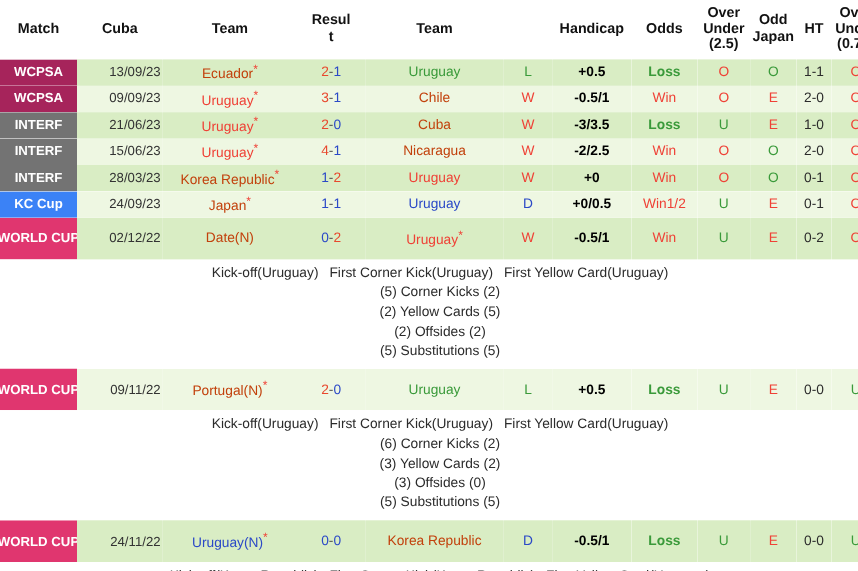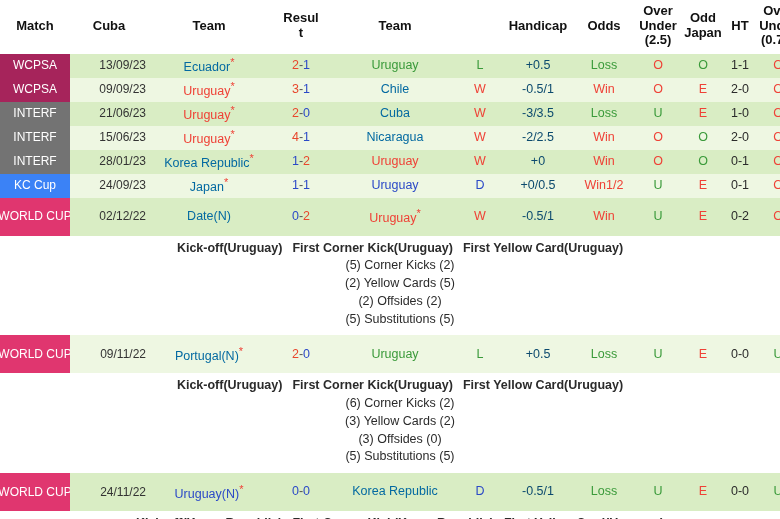--- a/index.html
+++ b/index.html
@@ -74,77 +74,77 @@
     vertical-align: middle;
   }
   .league-badge {
     display: flex;
     align-items: center;
     justify-content: center;
     width: 70px;
     height: 100%;
     min-height: 24px;
     color: #ffffff;
-    font-weight: normal;
+    font-weight: bold;
     font-size: 12px;
     line-height: 1.05;
     text-align: center;
     box-sizing: border-box;
     padding: 1px 2px;
   }
   .badge-wcpsa { background: #a6245b; }
   .badge-interf { background: #737373; }
   .badge-kccup { background: #3b82f6; }
   .badge-worldcup { background: #e0366f; }
   .badge-tall { min-height: 38px; }
 
   
-  .t-black { color: #0369a1; }
+  .t-black { color: #c2410c; }
   .t-red   { color: #ef4136; }
   .t-green { color: #3a9a3a; }
   .t-blue  { color: #2b49c7; }
   .star { color: #ef4136; font-size: 11px; vertical-align: super; }
 
   
   .s-red   { color: #e8472d; }
   .s-blue  { color: #2b49c7; }
   .s-dash  { color: #555; }
 
   
   .r-W { color: #ef4136; }
   .r-L { color: #3a9a3a; }
   .r-D { color: #2b49c7; }
 
   
-  .hcap { color: #0c4a6e; }
+  .hcap { color: #000000; font-weight: bold; }
 
   
   .o-win  { color: #ef4136; }
-  .o-loss { color: #3a9a3a; }
+  .o-loss { color: #3a9a3a; font-weight: bold; }
 
   
   .m-O { color: #ef4136; }
   .m-U { color: #3a9a3a; }
   .m-E { color: #ef4136; }
   .m-OO { color: #3a9a3a; }
   .ht { color: #2b2b2b; }
 
   
   tr.detail-row td {
     background: #ffffff;
     padding: 4px 0 7px 0;
     vertical-align: top;
   }
   .detail-wrap {
     text-align: center;
     font-size: 12.5px;
     color: #2b2b2b;
     line-height: 1.42;
   }
-  .detail-head span { margin: 0 5px; white-space: nowrap; font-weight: bold; }
+  .detail-head span { margin: 0 5px; white-space: nowrap; }
   .detail-line { white-space: nowrap; }
 </style>
 </head>
 <body>
 
 <table class="stats">
   <colgroup>
     <col class="c-match">
       <col class="c-date">
       <col class="c-home">
@@ -250,21 +250,21 @@
         <td class="o-win">Win</td>
         <td class="m-O">O</td>
         <td class="m-OO">O</td>
         <td class="ht">2-0</td>
         <td class="m-O">O</td>
       </tr>
       <tr class="match-row band-a">
         <td class="league-cell">
           <div class="league-badge badge-interf">INTERF</div>
         </td>
-        <td class="date-cell">28/01/23</td>
+        <td class="date-cell">28/03/23</td>
         <td><span class="t-black">Korea Republic</span><span class="star">*</span></td>
         <td><span class="s-blue">1</span><span class="s-dash">-</span><span class="s-red">2</span></td>
         <td><span class="t-red">Uruguay</span></td>
         <td class="r-W">W</td>
         <td class="hcap">+0</td>
         <td class="o-win">Win</td>
         <td class="m-O">O</td>
         <td class="m-OO">O</td>
         <td class="ht">0-1</td>
         <td class="m-O">O</td>

